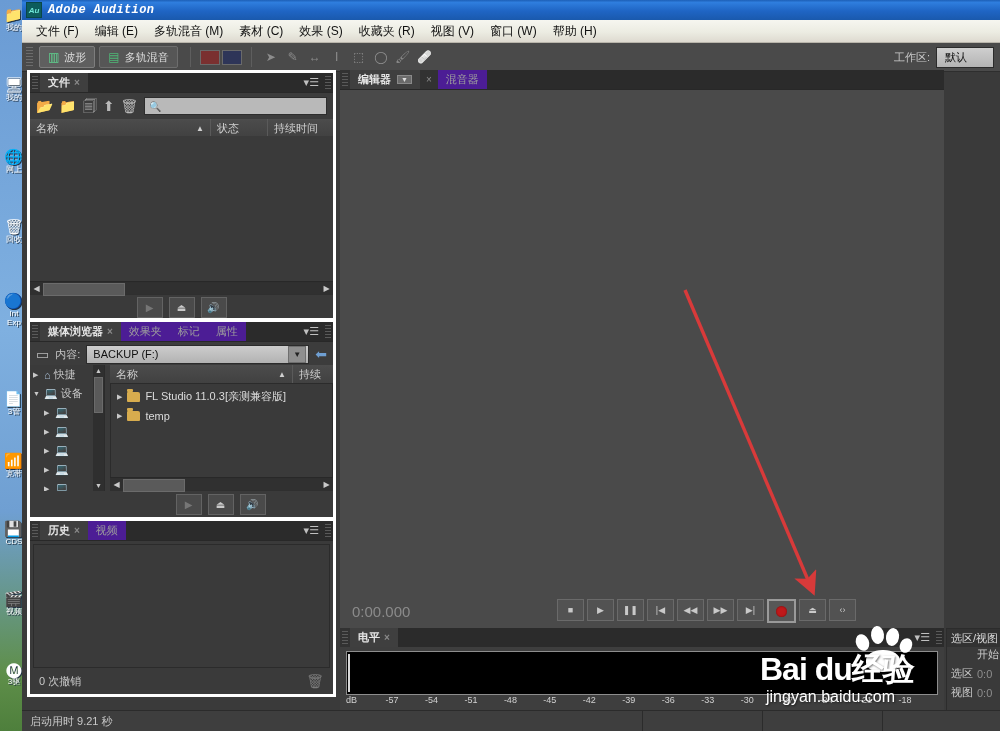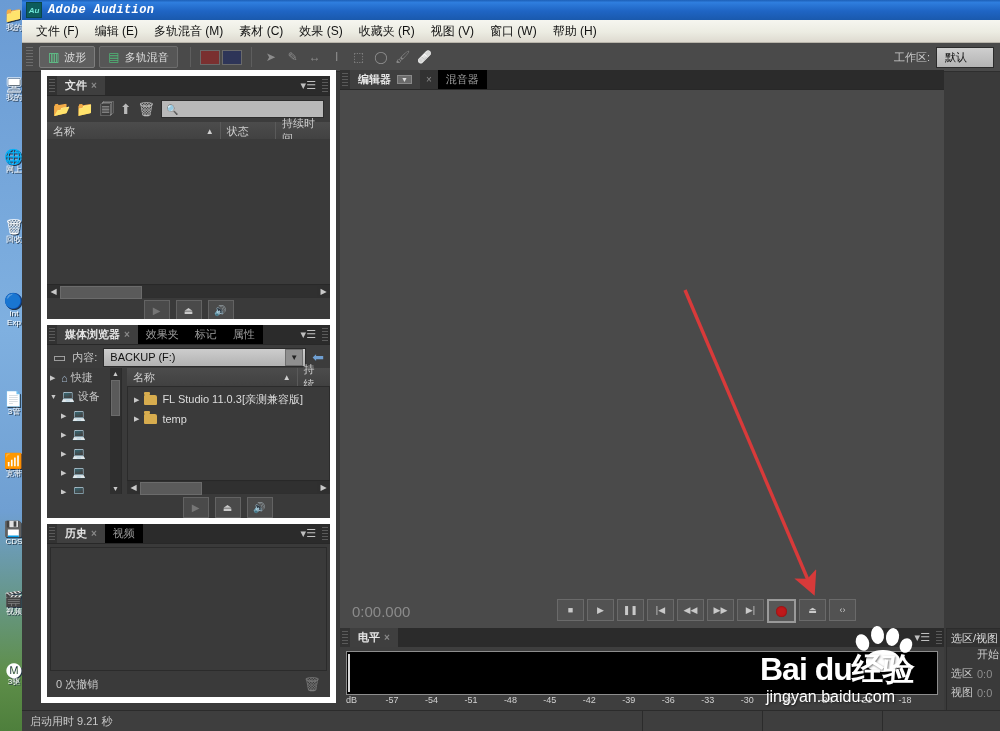--- a/index.html
+++ b/index.html
@@ -42,26 +42,26 @@
   .sq.red{background:#7a3030;}
   .sq.blue{background:#2e3558;}
   #wsbox{position:absolute;right:6px;display:flex;align-items:center;gap:6px;}
   #wsbox .lbl{color:#c9c9c9;font-size:11px;}
   #wsbox .wsval{background:linear-gradient(180deg,#cfcfcf,#b4b4b4);color:#111;font-size:11px;
     padding:2px 26px 2px 8px;border:1px solid #2b2b2b;}
   
   #work{position:absolute;left:0;top:70px;width:978px;height:641px;}
   
   #leftcol{position:absolute;left:4px;top:0;width:310px;height:641px;}
-  .panel{background:#3a3a3a;border:6px solid #ffffff;position:absolute;left:15px;right:0;}
+  .panel{background:#3a3a3a;border:3px solid #ffffff;position:absolute;left:1px;right:0;}
   .tabstrip{height:19px;background:#323232;display:flex;align-items:stretch;border-bottom:1px solid #282828;
     position:relative;}
   .tabstrip .grip{width:6px;background:repeating-linear-gradient(180deg,#5a5a5a 0 1px,transparent 1px 3px);
     margin:3px 2px 3px 2px;}
-  .tab{display:flex;align-items:center;gap:4px;padding:0 8px;font-size:11px;color:#9d9d9d;background:#000000;}
+  .tab{display:flex;align-items:center;gap:4px;padding:0 8px;font-size:11px;color:#9d9d9d;background:#4c1d95;}
   .tab.active{background:#3f3f3f;color:#e4e4e4;font-weight:bold;}
   .tab .x{color:#8a8a8a;font-size:10px;}
   .tabfill{flex:1;background:#2b2b2b;}
   .panelmenu{position:absolute;right:14px;top:3px;color:#c0c0c0;font-size:11px;line-height:12px;}
   .panelgrip2{position:absolute;right:2px;top:3px;width:6px;height:13px;
     background:repeating-linear-gradient(180deg,#5a5a5a 0 1px,transparent 1px 3px);}
   .ptoolbar{height:26px;background:#3c3c3c;display:flex;align-items:center;gap:6px;padding:0 6px;}
   .picon{color:#b9b9b9;font-size:14px;line-height:14px;}
   .searchbox{flex:1;height:16px;background:#b9b9b9;border:1px solid #2d2d2d;display:flex;align-items:center;
     padding-left:4px;color:#3a3a3a;font-size:10px;}

